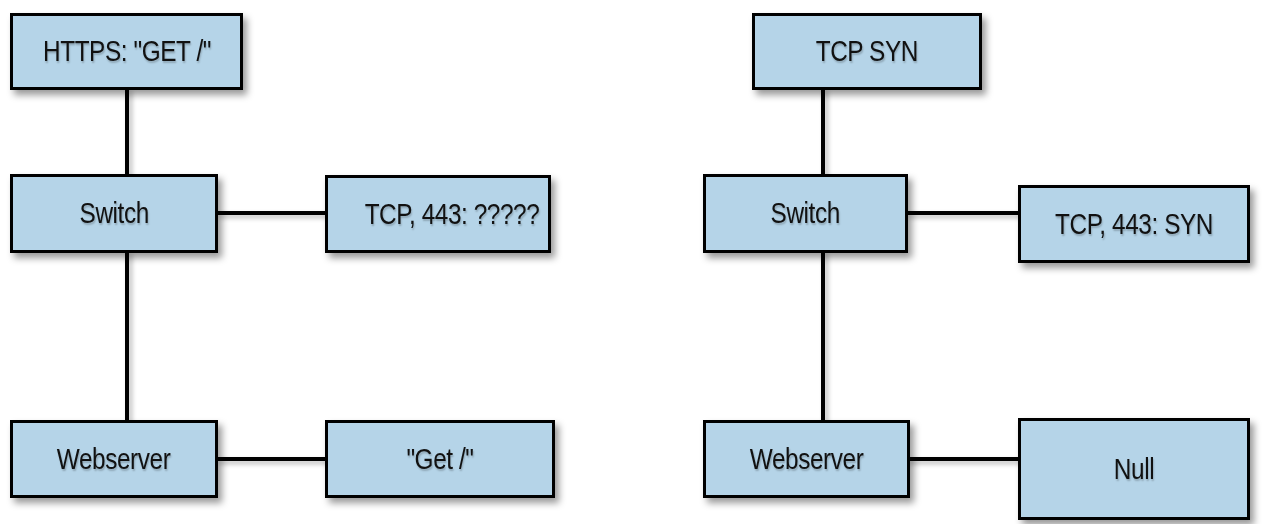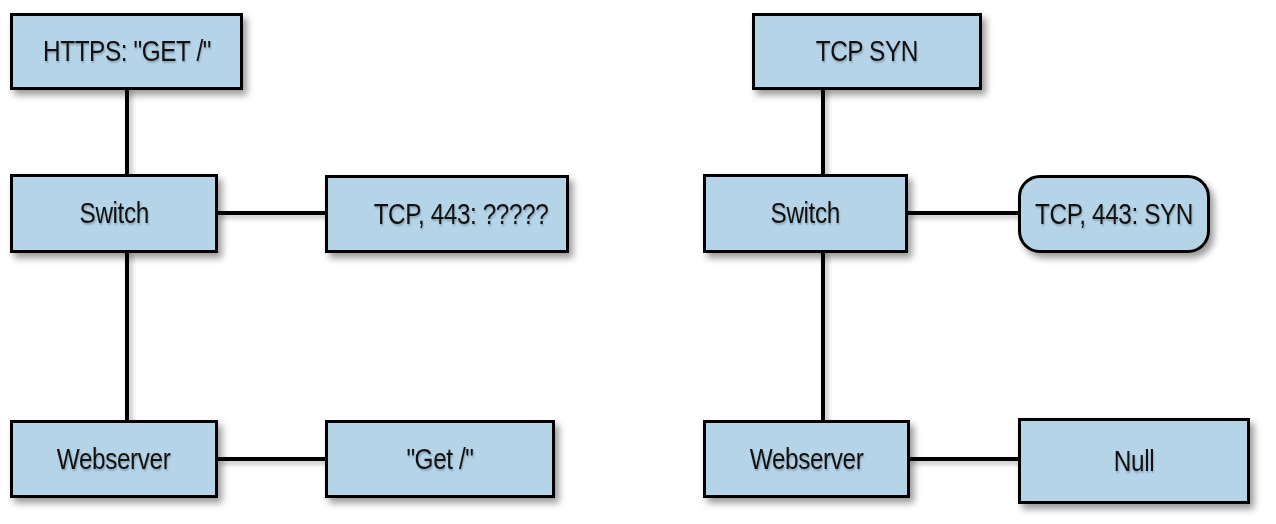--- a/index.html
+++ b/index.html
@@ -42,34 +42,34 @@
     position:absolute;
     background:var(--line);
     box-shadow:3px 3px 5px rgba(0,0,0,0.28);
     z-index:0;
   }
   .box{z-index:1;}
 
   
   .a-top    {left:10px;  top:13px;  width:233px; height:77px;}
   .a-switch {left:10px;  top:174px; width:208px; height:79px;}
-  .a-tcp    {left:325px; top:175px; width:244px; height:78px;padding-left:28px;}
+  .a-tcp    {left:325px; top:175px; width:226px; height:78px;padding-left:28px;}
   .a-web    {left:10px;  top:420px; width:208px; height:78px;}
   .a-get    {left:325px; top:420px; width:230px; height:78px;}
   .a-v1{left:125px; top:88px;  width:4px;   height:90px;}
   .a-v2{left:125px; top:251px; width:4px;   height:172px;}
   .a-h1{left:216px; top:211px; width:112px; height:4px;}
   .a-h2{left:216px; top:457px; width:112px; height:4px;}
 
   
   .b-top    {left:708px;  top:13px;  width:230px; height:77px;margin-left:44px;}
   .b-switch {left:703px;  top:174px; width:205px; height:79px;}
-  .b-tcp    {left:1018px; top:175px; width:192px; height:78px;border-radius:22px;}
+  .b-tcp    {left:1018px; top:185px; width:232px; height:78px;}
   .b-web    {left:703px;  top:420px; width:207px; height:78px;}
-  .b-null   {left:1018px; top:418px; width:232px; height:86px;}
+  .b-null   {left:1018px; top:418px; width:232px; height:102px;}
   .b-v1{left:821px; top:88px;  width:4px;   height:90px;}
   .b-v2{left:821px; top:251px; width:4px;   height:172px;}
   .b-h1{left:906px; top:211px; width:114px; height:4px;}
   .b-h2{left:906px; top:457px; width:114px; height:4px;}
 </style>
 </head>
 <body>
 
 <div class="canvas">
 

